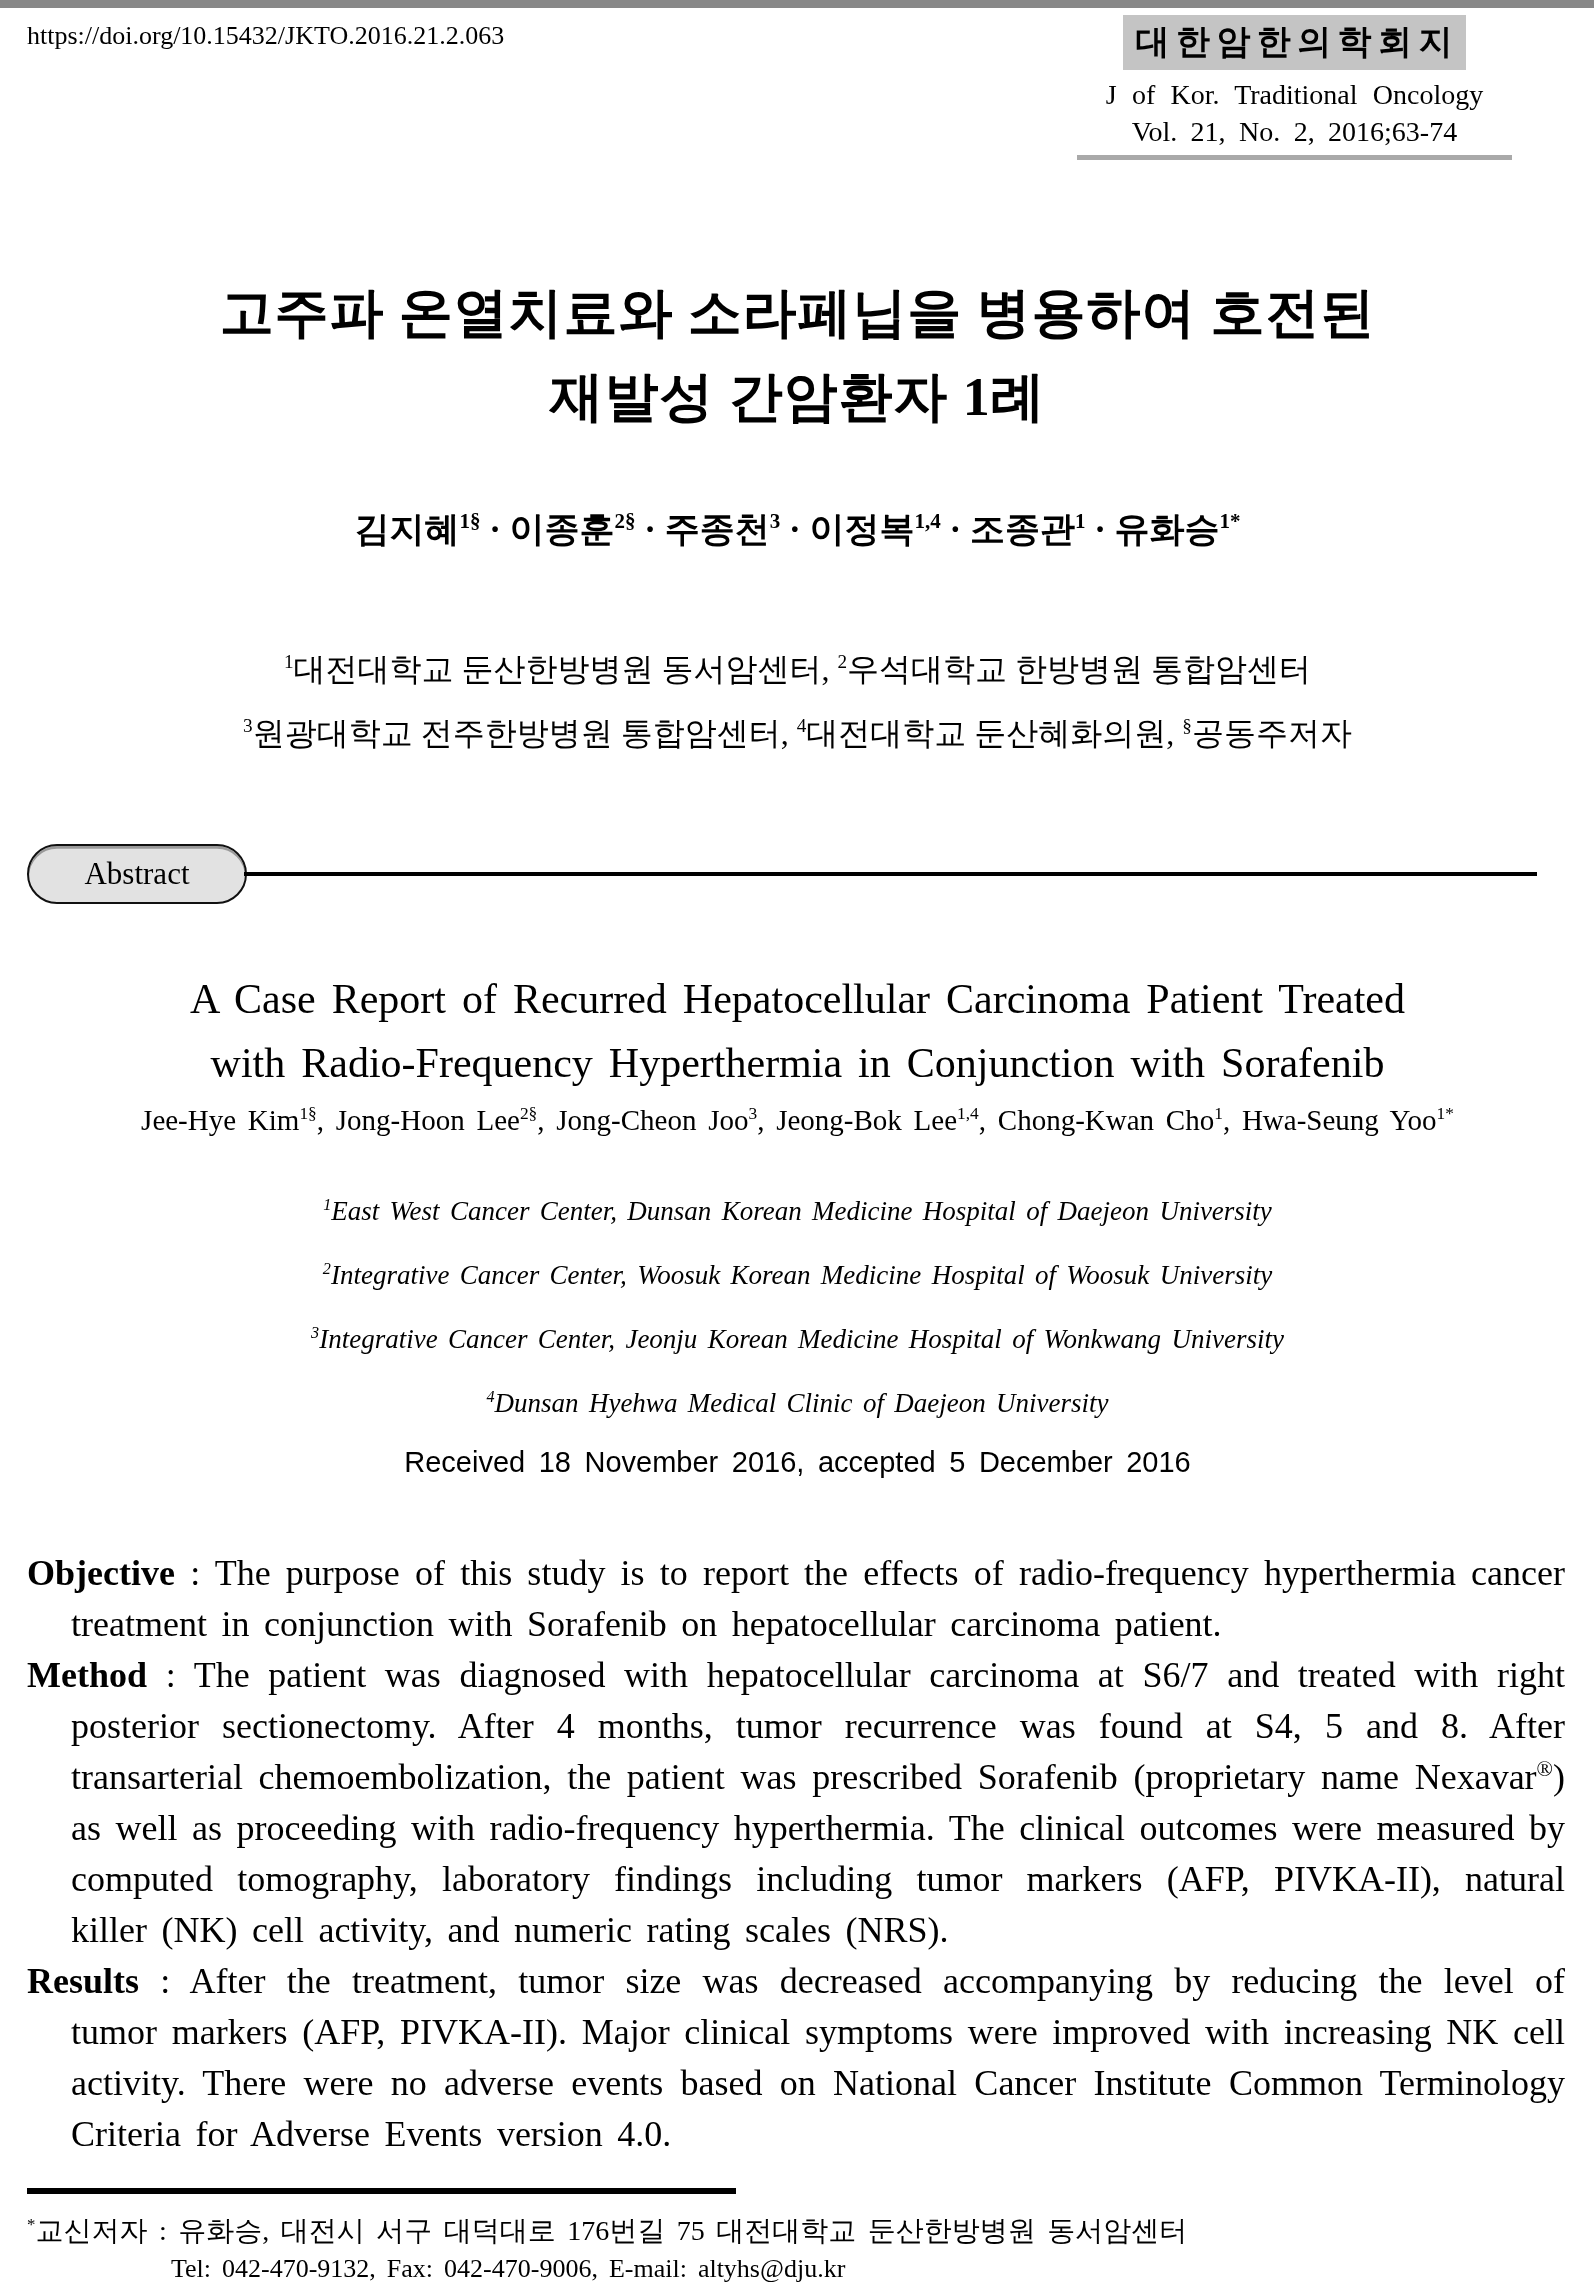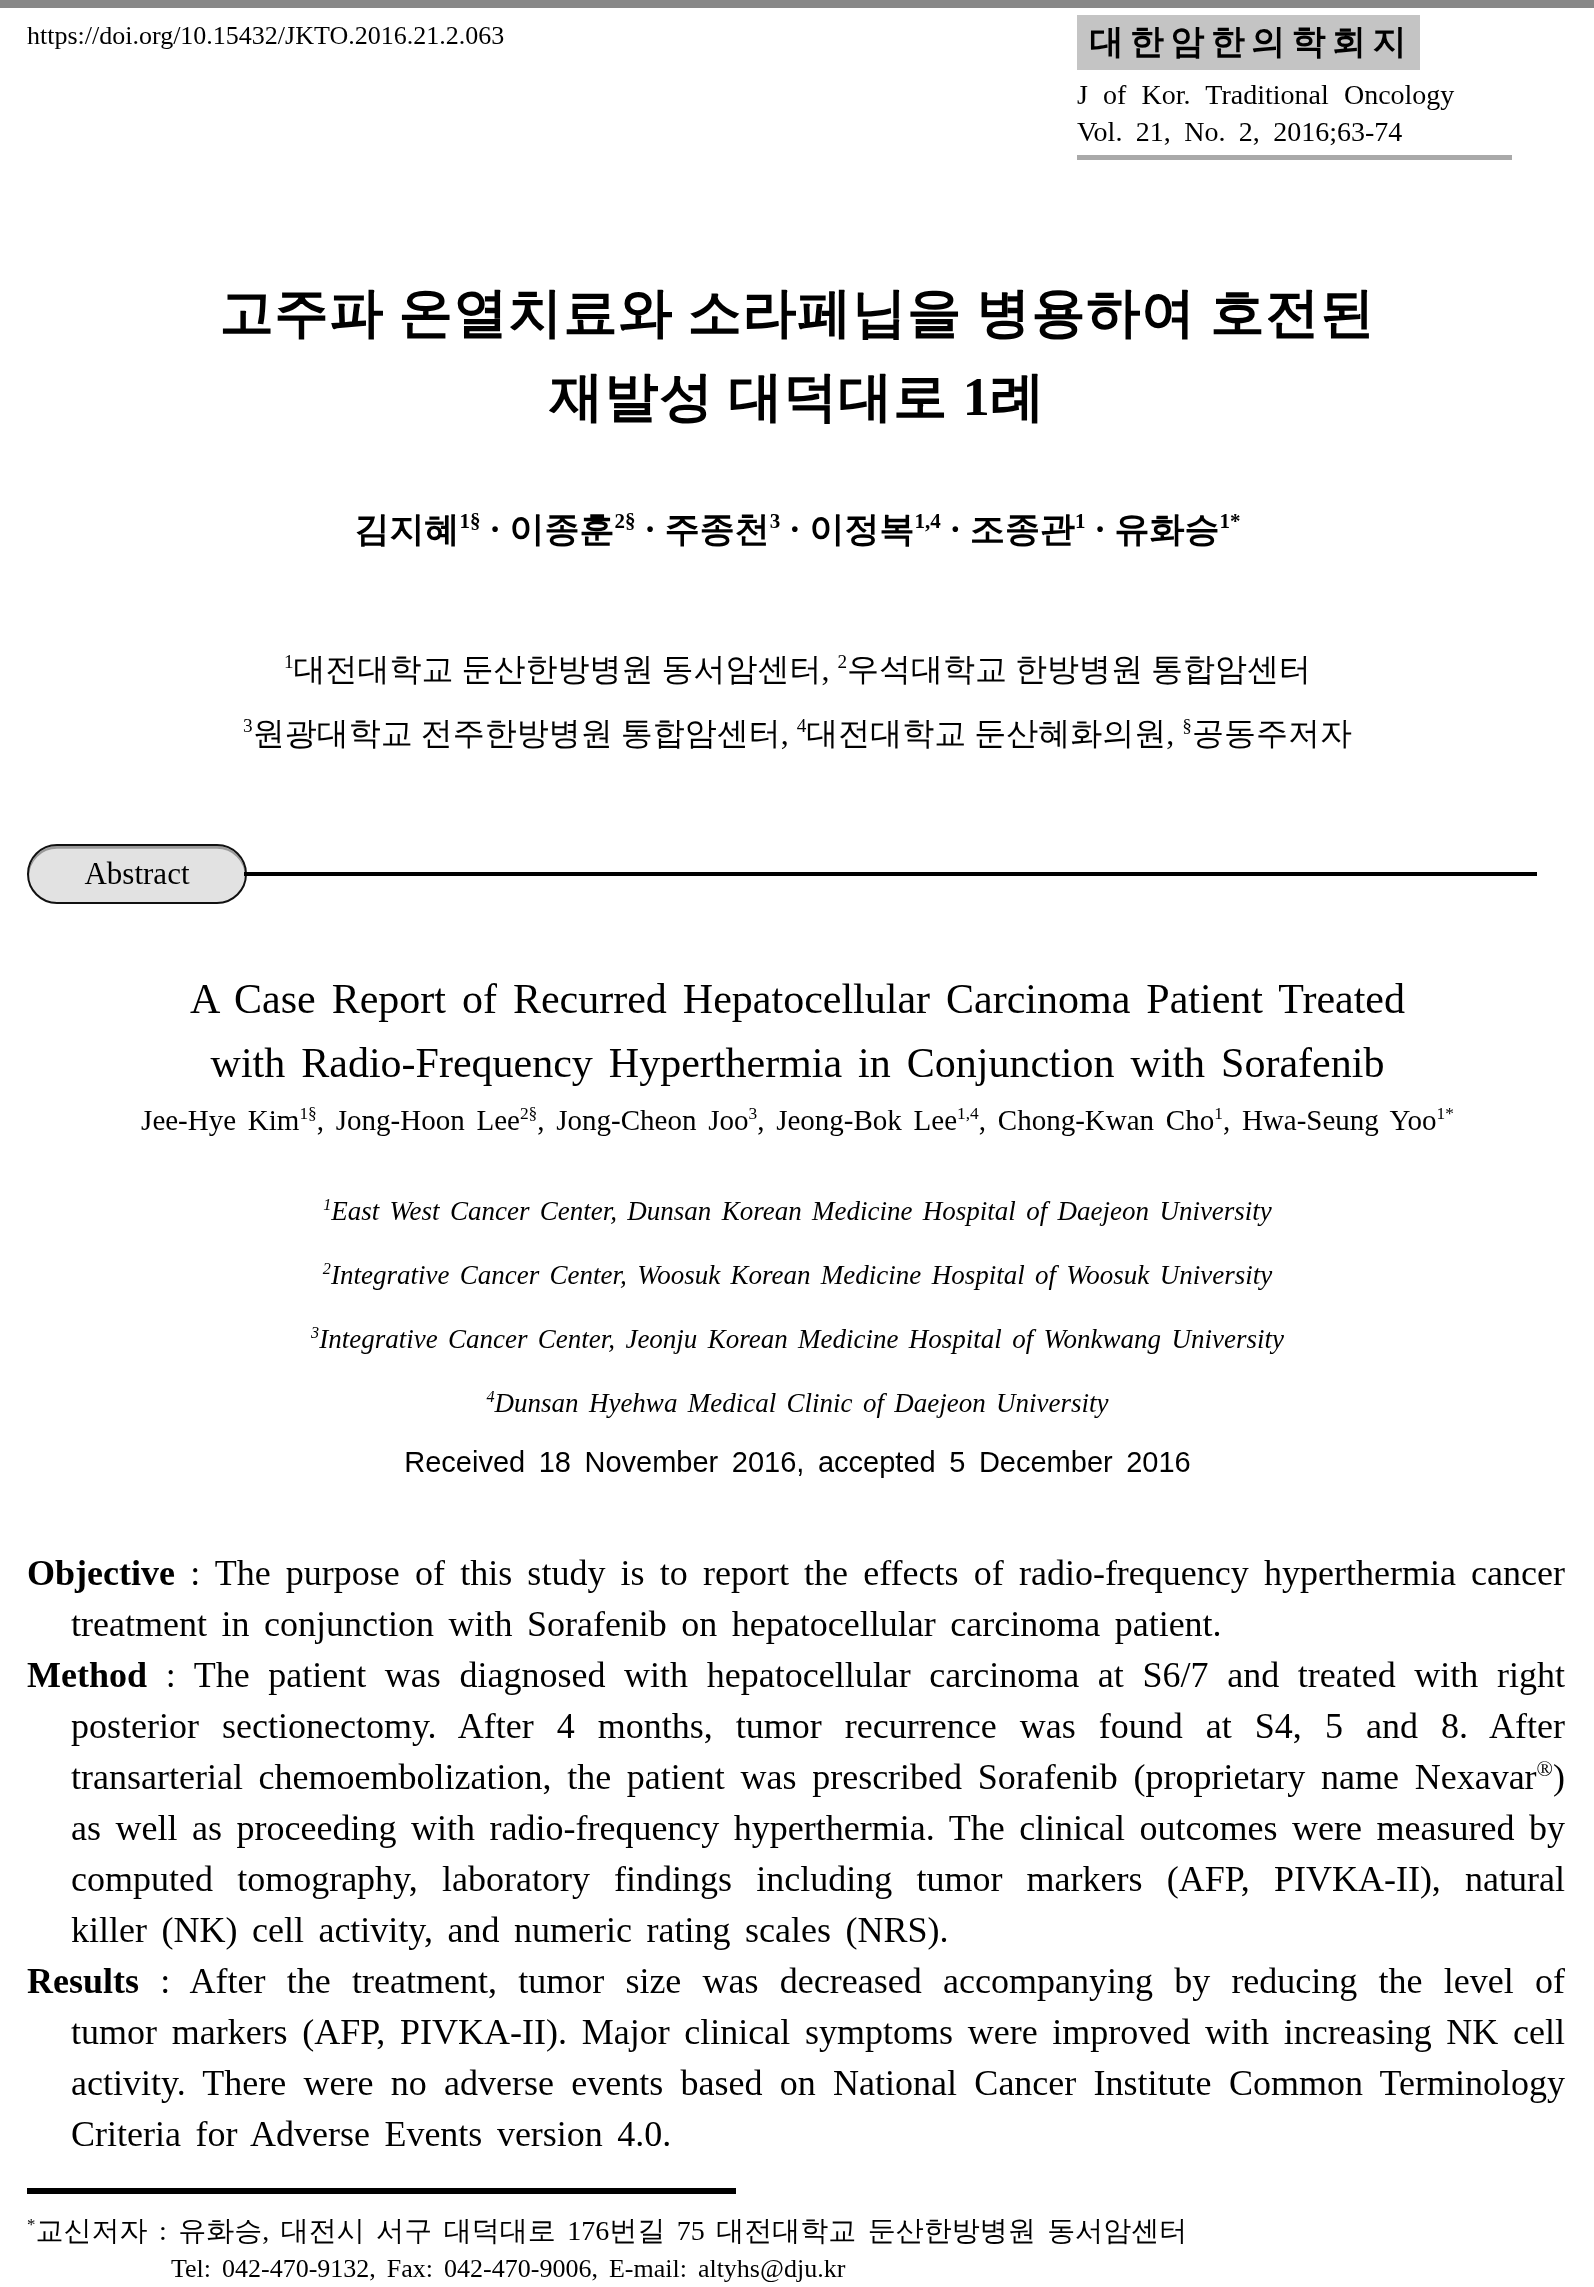--- a/index.html
+++ b/index.html
@@ -4,21 +4,21 @@
 <style>
   html,body{margin:0;padding:0;background:#888;}
   .page{
     position:relative;width:1595px;height:2287px;background:#ffffff;
     font-family:"Liberation Serif","DejaVu Serif",serif;color:#000;
     overflow:hidden;margin:8px auto;
   }
   sup{font-size:60%;line-height:0;vertical-align:super;}
   
   .doi{position:absolute;top:12.7px;left:27px;font-size:26px;}
-  .journal-block{position:absolute;top:7.3px;right:83px;text-align:left;}
+  .journal-block{position:absolute;top:7.3px;right:83px;text-align:center;}
   .journal-kr{display:inline-block;background:#c4c4c4;font-weight:bold;font-size:34px;
     letter-spacing:6.4px;padding:3.6px 7.3px 5.5px 12.7px;}
   .journal-en{font-size:28px;margin-top:8.2px;word-spacing:8.2px;}
   .vol{font-size:28px;margin-top:5.5px;word-spacing:6.4px;}
   .gray-rule{width:435px;height:4.5px;background:#a9a9a9;margin-top:7.3px;margin-left:auto;}
   
   .title-kr{position:absolute;top:263px;left:0;width:100%;text-align:center;
     font-weight:bold;font-size:54px;line-height:84px;letter-spacing:0.9px;}
   .authors-kr{position:absolute;top:498px;left:0;width:100%;text-align:center;
     font-weight:bold;font-size:35px;}
@@ -60,21 +60,21 @@
     <div>
       <span class="journal-kr">대한암한의학회지</span>
     </div>
     <div class="journal-en">J of Kor. Traditional Oncology</div>
     <div class="vol">Vol. 21, No. 2, 2016;63-74</div>
     <div class="gray-rule"></div>
   </div>
 
   <div class="title-kr">
     <div>고주파 온열치료와 소라페닙을 병용하여 호전된</div>
-    <div>재발성 대덕대로 1례</div>
+    <div>재발성 간암환자 1례</div>
   </div>
 
   <div class="authors-kr">김지혜<sup>1§</sup> · 이종훈<sup>2§</sup> · 주종천<sup>3</sup> · 이정복<sup>1,4</sup> · 조종관<sup>1</sup> · 유화승<sup>1*</sup></div>
 
   <div class="affil-kr">
     <div><sup>1</sup>대전대학교 둔산한방병원 동서암센터, <sup>2</sup>우석대학교 한방병원 통합암센터</div>
     <div><sup>3</sup>원광대학교 전주한방병원 통합암센터, <sup>4</sup>대전대학교 둔산혜화의원, <sup>§</sup>공동주저자</div>
   </div>
 
   <div class="abstract-pill">Abstract</div>

